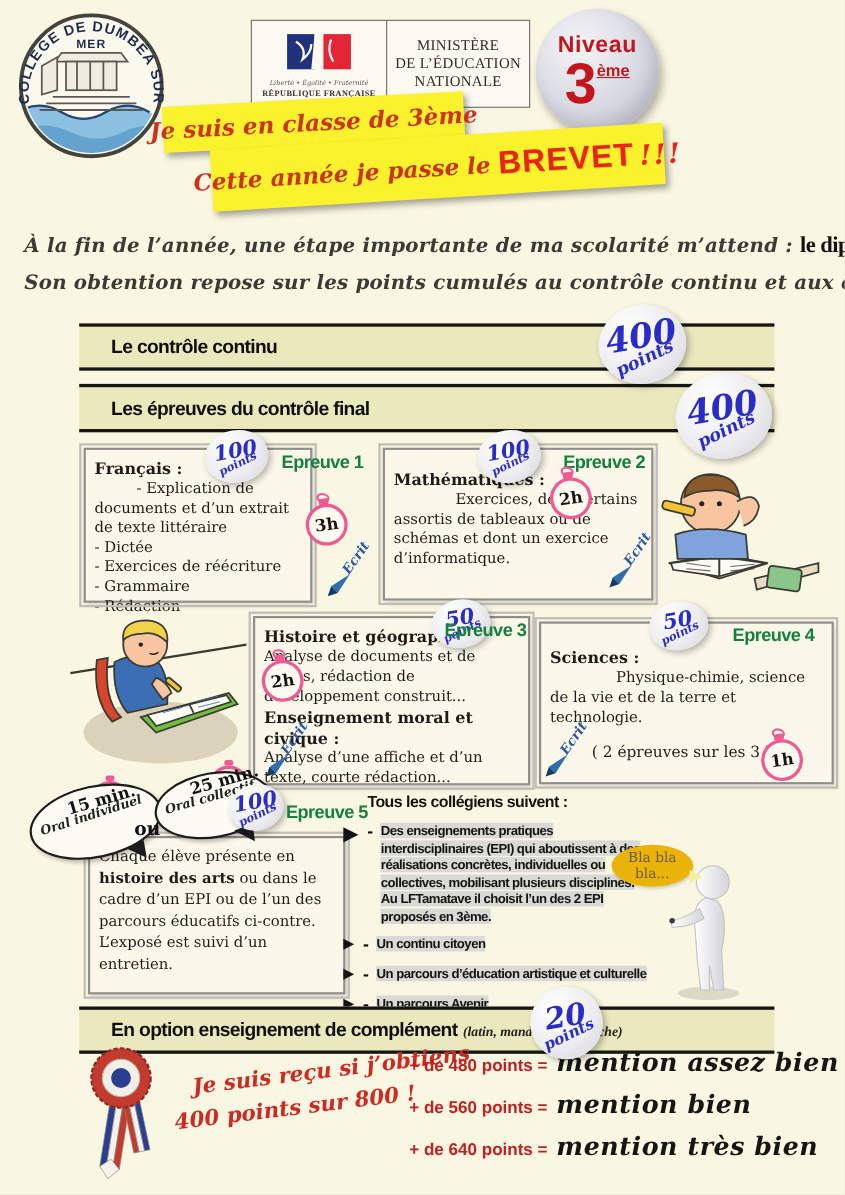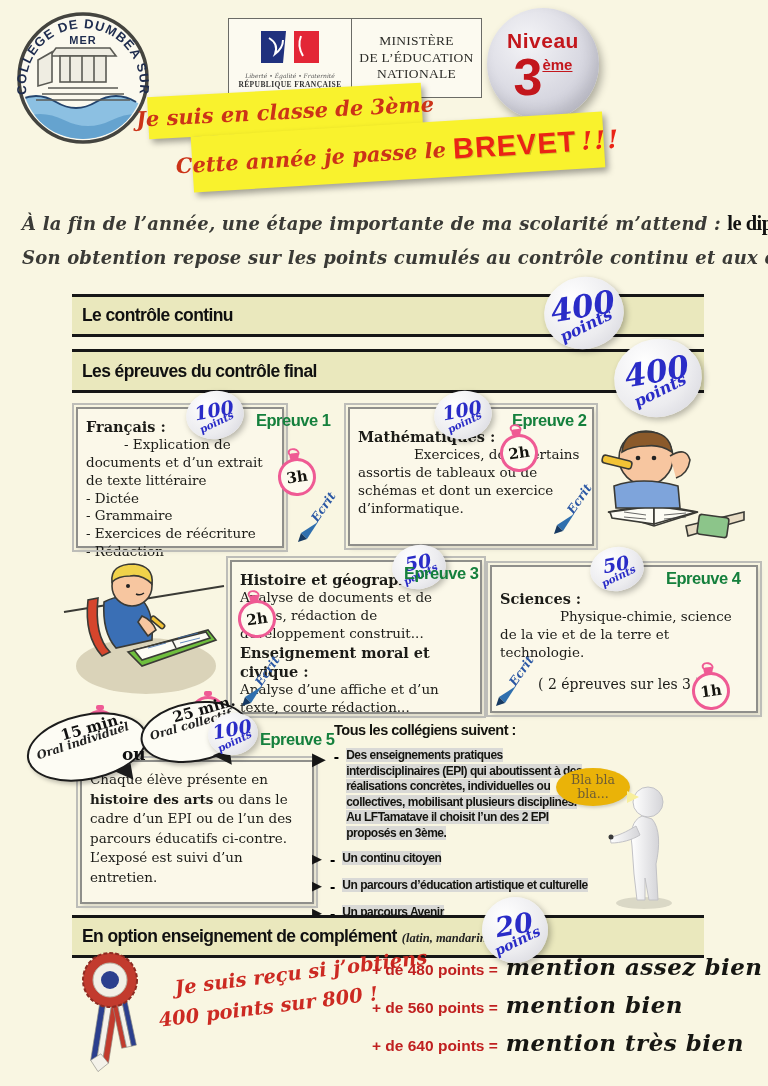--- a/index.html
+++ b/index.html
@@ -36,21 +36,21 @@
   
   .intro1{left:22px;top:212px;white-space:nowrap;}
   .intro-script{font-style:italic;font-weight:bold;font-size:18px;color:#3a3a36;letter-spacing:.2px;}
   .intro-serif{font-family:"Liberation Serif",serif;font-weight:bold;font-size:20.5px;color:#111;letter-spacing:-.5px;}
   .intro2{left:22px;top:247px;white-space:nowrap;}
 
   
   .bar{position:absolute;background:#eae8bd;border-top:3px solid #161616;border-bottom:3px solid #161616;
        display:flex;align-items:center;}
   .bar-lbl{font-family:"Liberation Sans",sans-serif;font-weight:bold;font-size:17.5px;color:#101010;
-           letter-spacing:-.6px;padding-left:10px;white-space:nowrap;}
+           letter-spacing:-.6px;padding-left:10px;white-space:nowrap;margin-left:19px;}
   .bar-note{font-family:"Liberation Serif",serif;font-style:italic;font-weight:bold;font-size:12.5px;color:#222;margin-left:5px;padding-top:4px;white-space:nowrap;}
 
   
   .pbadge{position:absolute;border-radius:50%;z-index:5;
           background:radial-gradient(circle at 38% 28%,#ffffff,#ececef 58%,#d2d2da);
           box-shadow:2px 3px 6px rgba(0,0,0,.28);
           display:flex;flex-direction:column;align-items:center;justify-content:center;transform:rotate(-10deg);}
   .pv{font-style:italic;font-weight:bold;color:#2a2cc7;line-height:.9;}
   .pu{font-style:italic;font-weight:bold;color:#2a2cc7;transform:rotate(-16deg);line-height:.9;}
   .pb-lg .pv{font-size:31px;} .pb-lg .pu{font-size:16px;margin-top:-2px;}
@@ -213,22 +213,22 @@
   </div>
   <div class="pbadge pb-lg" style="left:614px;top:339px;width:88px;height:78px;">
     <span class="pv">400</span>
     <span class="pu">points</span>
   </div>
 
   <div class="ebox" style="left:76px;top:407px;width:208px;height:141px;">
     <div class="etitle">Français :</div>
     <p class="ind38">- Explication de documents et d’un extrait de texte littéraire</p>
     <p class="ml46">- Dictée</p>
+    <p class="ml46">- Exercices de réécriture</p>
     <p class="ml46">- Grammaire</p>
-    <p class="ml46">- Exercices de réécriture</p>
     <p class="ml46">- Rédaction</p>
   </div>
   <div class="pbadge pb-sm" style="left:186px;top:391px;width:58px;height:48px;">
     <span class="pv">100</span>
     <span class="pu">points</span>
   </div>
   <span class="eplabel" style="left:256px;top:411px;">Epreuve 1</span>
   <span class="clock" style="left:278px;top:458px;">
       <span>3h</span>
     </span>

